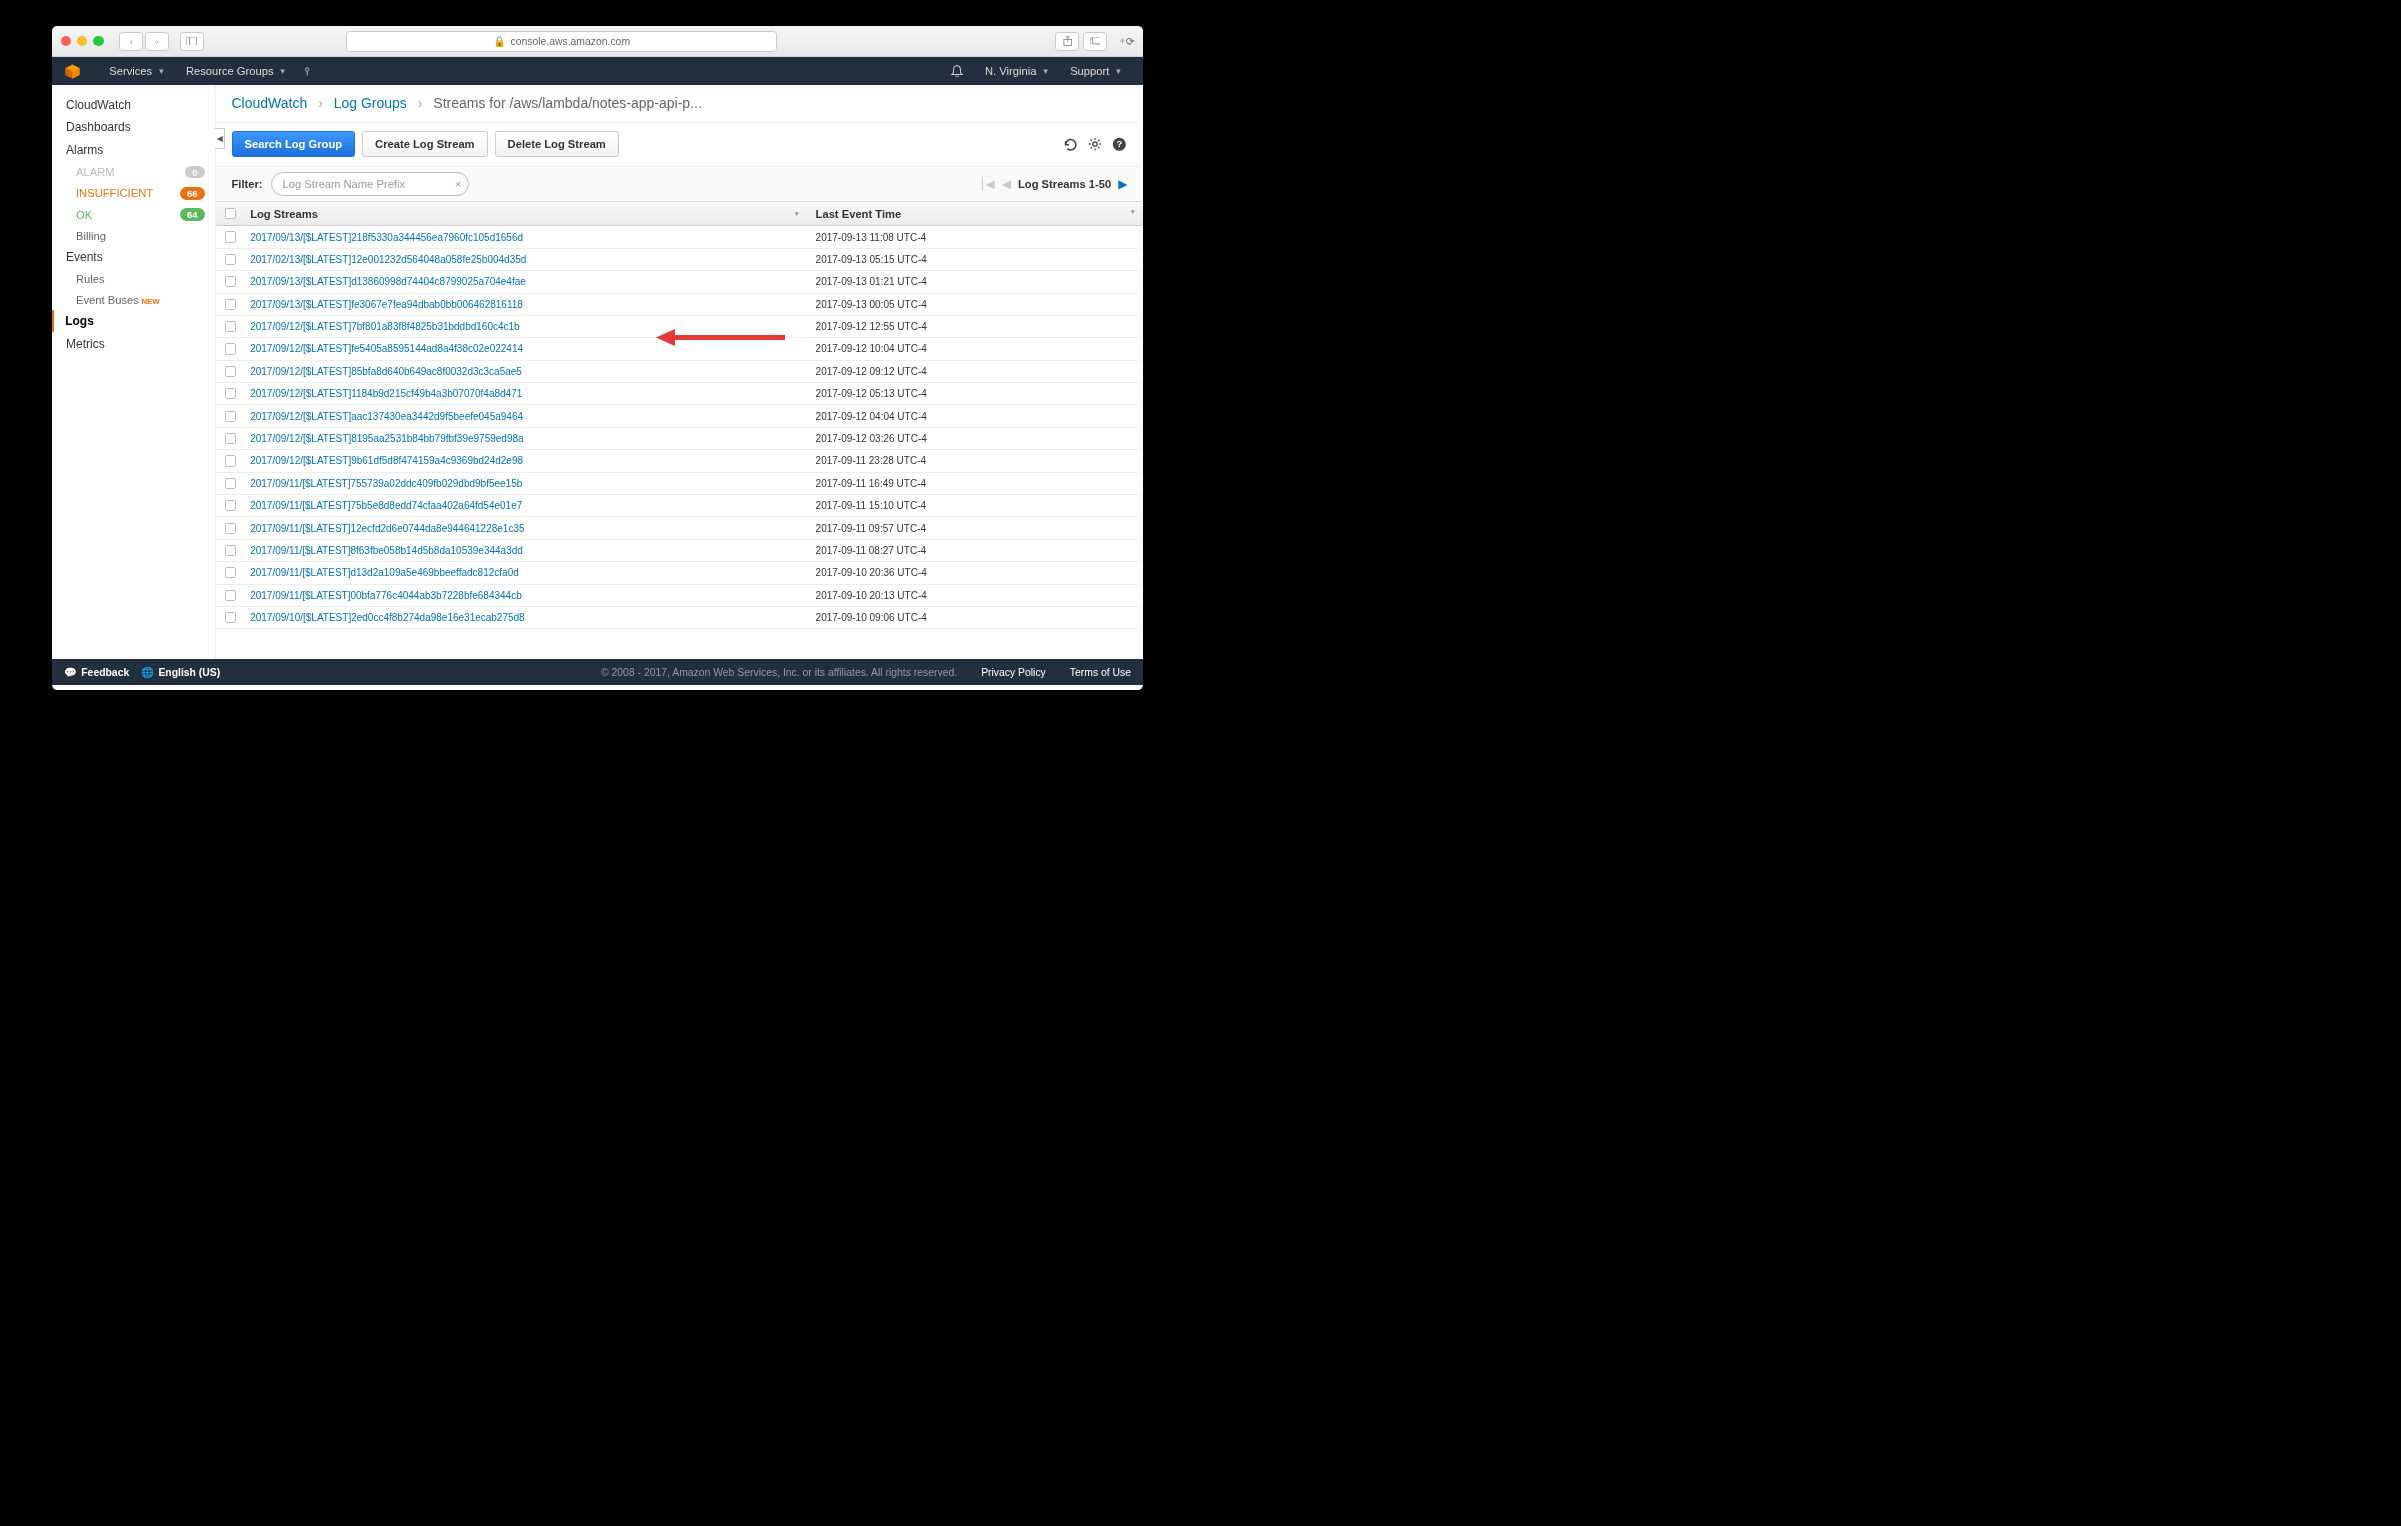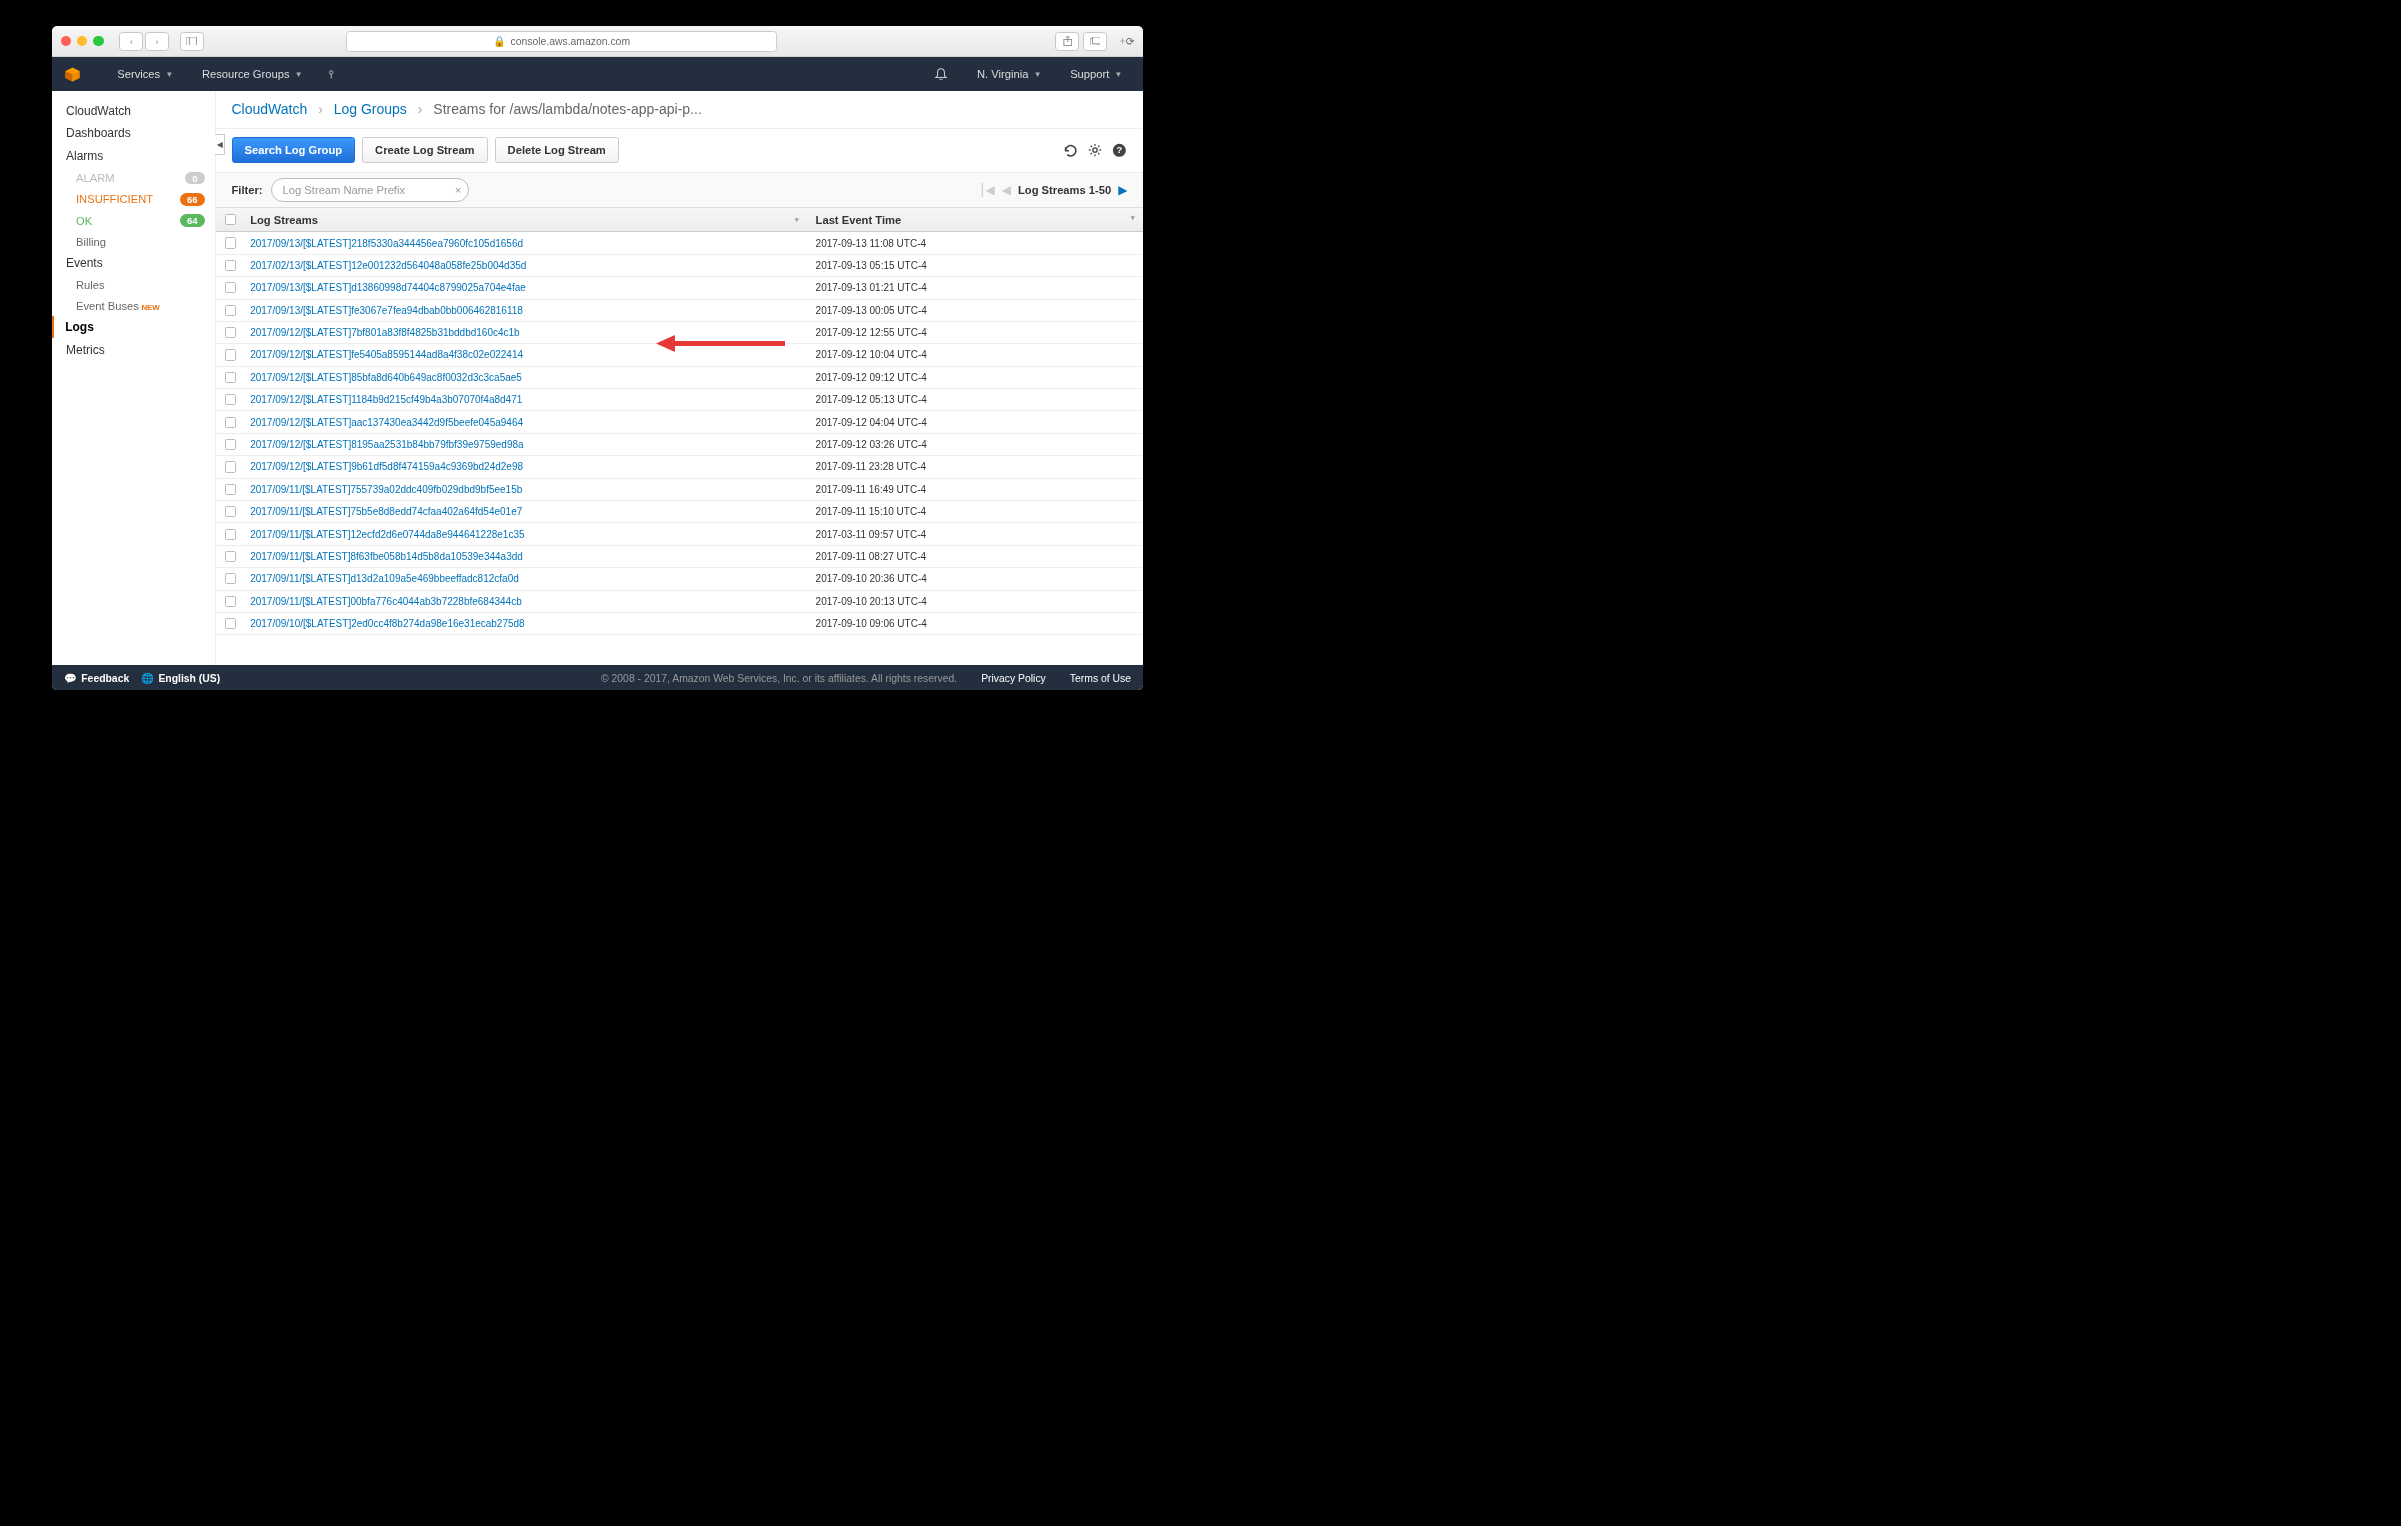--- a/index.html
+++ b/index.html
@@ -9,21 +9,21 @@
 .traffic { display: flex; gap: 6px; }
 .dot { width: 10.4px; height: 10.4px; border-radius: 50%; }
 .dot.r { background: #ff5f56; } .dot.y { background: #ffbd2e; } .dot.g { background: #27c93f; }
 .navbtns { display: flex; gap: 1.7px; margin-left: 8.6px; }
 .navbtn { width: 24px; height: 19px; border: 0.9px solid #c8c8c8; background: #fff; border-radius: 3.5px; display:flex; align-items:center; justify-content:center; color:#888; font-size:9.5px; }
 .tabbtn { width: 24px; height: 19px; border: 0.9px solid #c8c8c8; background: #fff; border-radius: 3.5px; display:flex; align-items:center; justify-content:center; margin-left:3.5px; color:#888; }
 .addr { flex: 0 0 431px; margin: 0 auto; height: 21px; background: #fff; border: 0.9px solid #ccc; border-radius: 3.5px; display:flex; align-items:center; justify-content:center; color:#666; font-size:10.4px; gap:4.3px; }
 .tbright { display:flex; gap:3.5px; margin-left:auto; }
 .tbicon { width: 24px; height: 19px; border: 0.9px solid #c8c8c8; background: #fff; border-radius:3.5px; display:flex; align-items:center; justify-content:center; color:#888; font-size:10.4px; }
 
-.awsheader { height: 34px; background: #232f3e; display:flex; align-items:center; padding: 0 10.4px; color:#ddd; font-size:11.2px;gap:8px; }
+.awsheader { height: 28px; background: #232f3e; display:flex; align-items:center; padding: 0 10.4px; color:#ddd; font-size:11.2px; }
 .awslogo { width: 21px; height: 21px; margin-right: 15.5px; }
 .hitem { display:flex; align-items:center; gap:5.2px; padding: 0 10.4px; height:100%; cursor:pointer; }
 .caret { font-size: 7.8px; color:#aaa; }
 .hspacer { flex:1; }
 
 .body { display:flex; height: calc(100% - 31px - 33px - 26px); position:relative; }
 .sidebar { width: 164px; border-right: 0.9px solid #eee; padding: 8.6px 0 8.6px 0; background:#fff; position:relative; }
 .sidecollapse { position:absolute; right:-10.4px; top:43px; width:10.4px; height:21px; background:#fff; border:0.9px solid #ccc; border-left:none; display:flex; align-items:center; justify-content:center; font-size:7.8px; color:#555; }
 .sideitem { padding: 4.3px 10.4px 4.3px 14px; display:flex; align-items:center; justify-content:space-between; color:#333; font-size:12px; cursor:pointer; }
 .sideitem.sub { padding-left: 24px; font-size:11.2px; color:#666; }
@@ -379,21 +379,21 @@
             </div>
             <div class="coltime">2017-09-11 15:10 UTC-4</div>
           </div>
           <div class="row">
             <div class="colcheck">
               <div class="chk"></div>
             </div>
             <div class="colname">
               <a href="#">2017/09/11/[$LATEST]12ecfd2d6e0744da8e944641228e1c35</a>
             </div>
-            <div class="coltime">2017-03-11 09:57 UTC-4</div>
+            <div class="coltime">2017-09-11 09:57 UTC-4</div>
           </div>
           <div class="row">
             <div class="colcheck">
               <div class="chk"></div>
             </div>
             <div class="colname">
               <a href="#">2017/09/11/[$LATEST]8f63fbe058b14d5b8da10539e344a3dd</a>
             </div>
             <div class="coltime">2017-09-11 08:27 UTC-4</div>
           </div>

